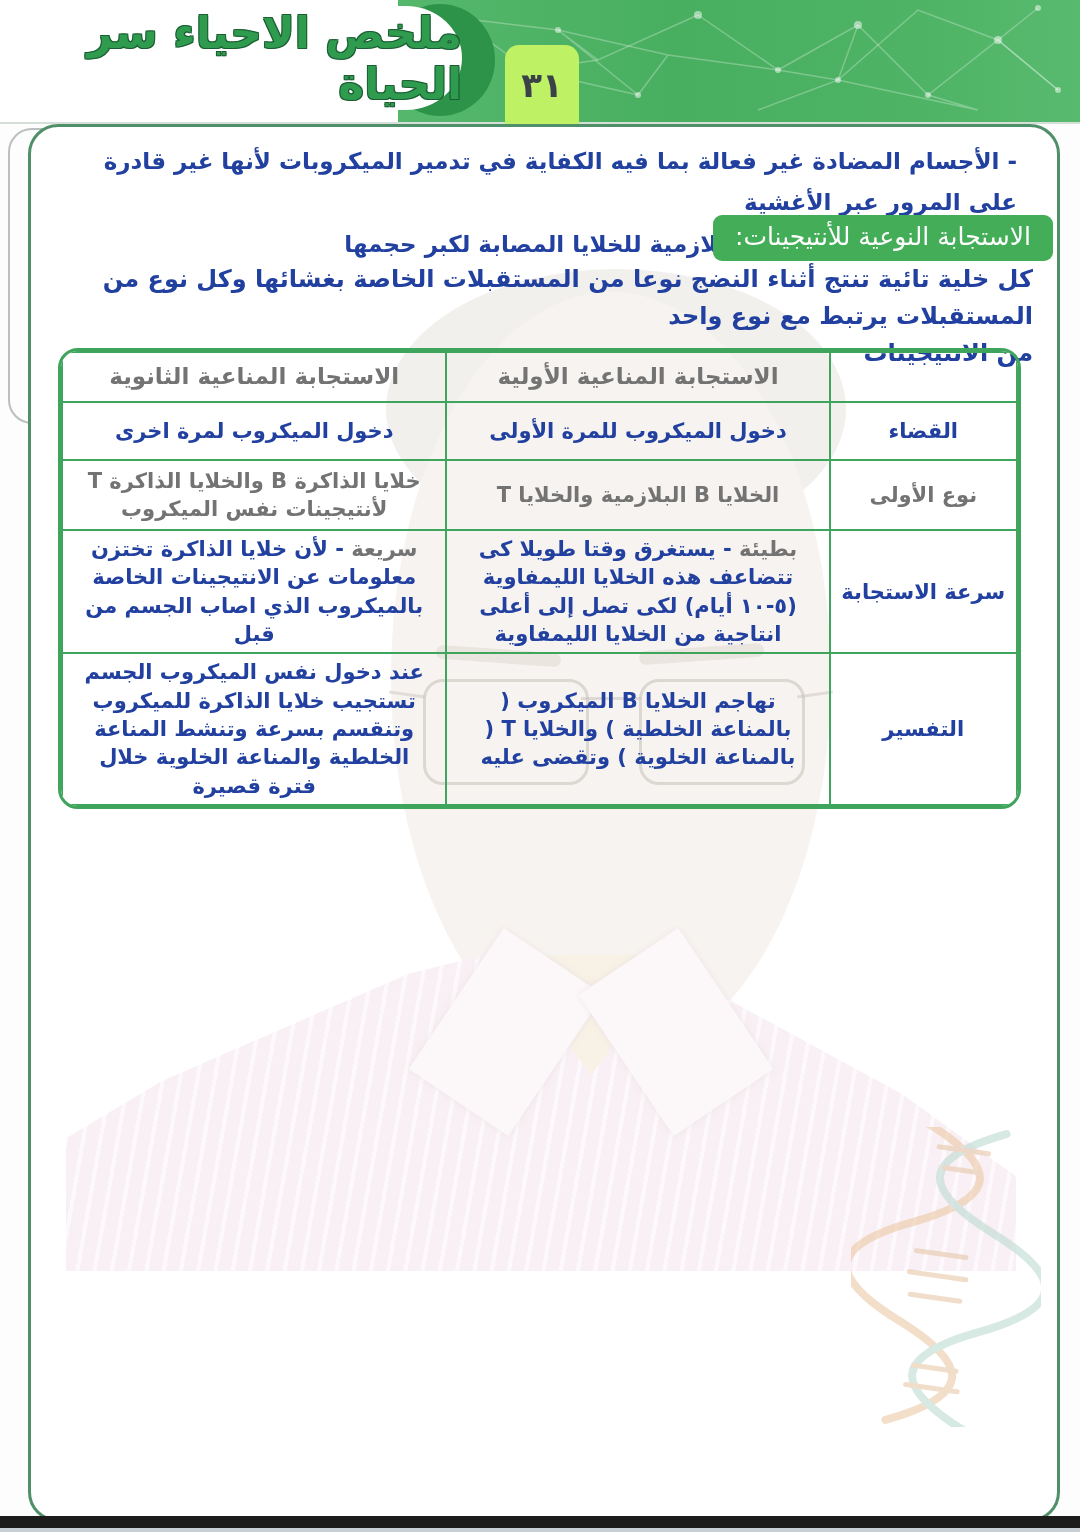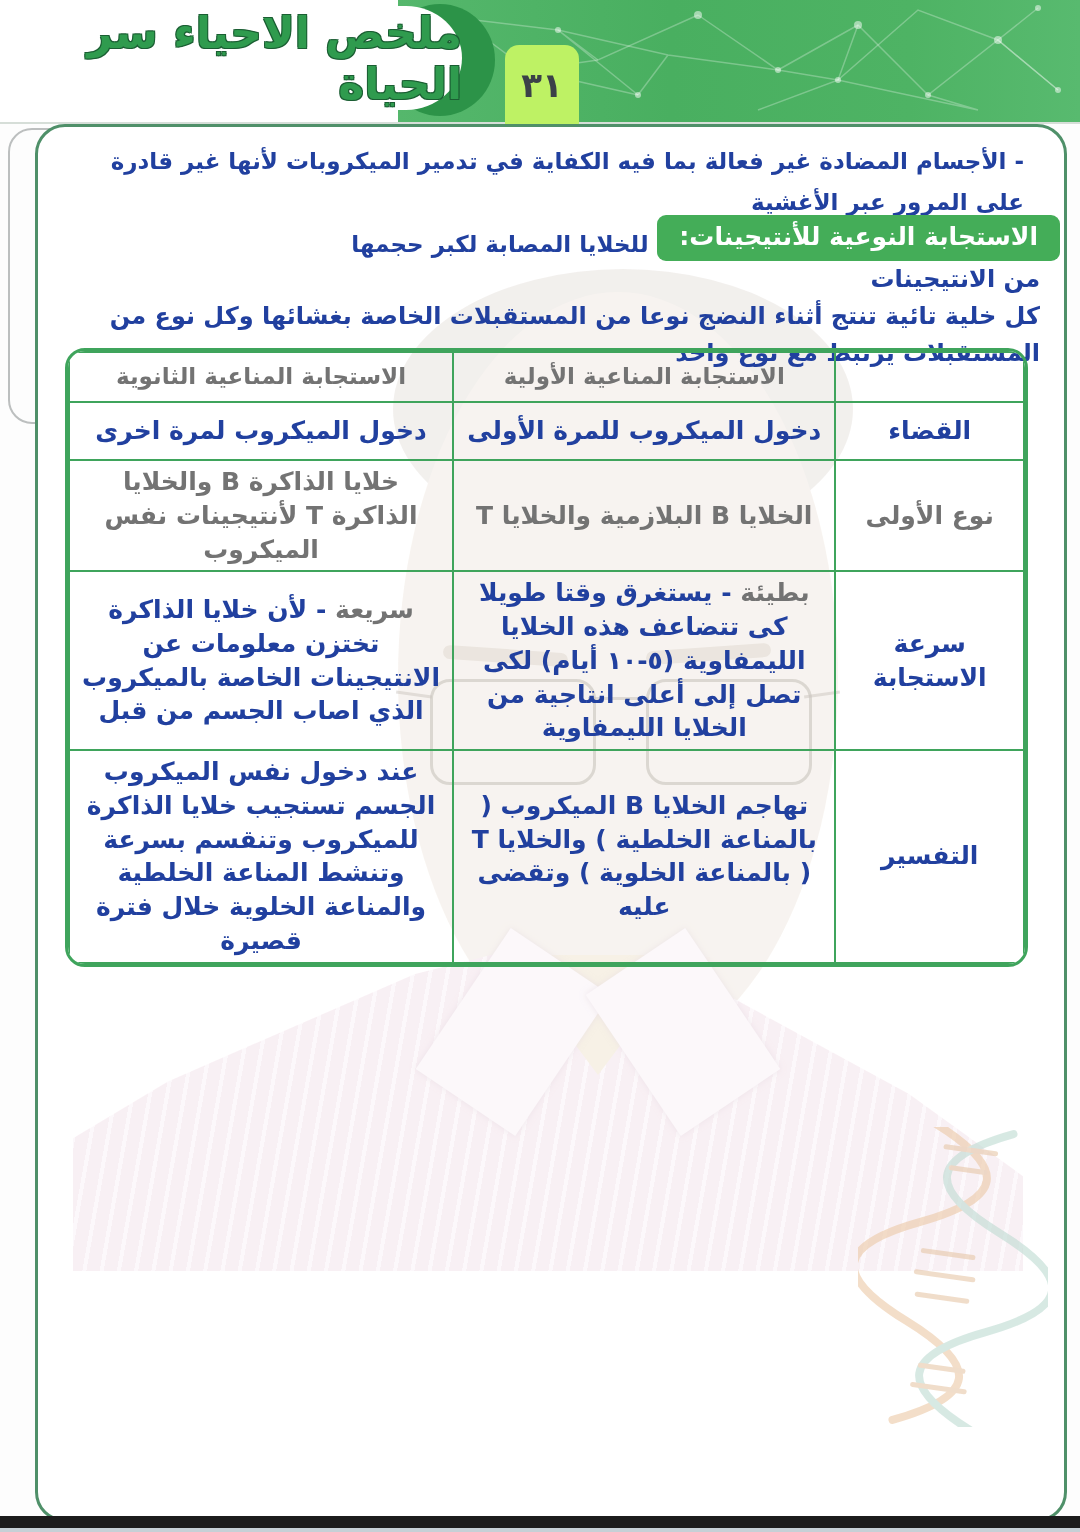--- a/index.html
+++ b/index.html
@@ -23,21 +23,21 @@
   .page-tab{position:absolute;top:45px;left:505px;width:74px;height:79px;background:#bef264;
           border-radius:14px 14px 0 0;display:flex;align-items:center;justify-content:center;}
   .page-tab span{font-size:34px;font-weight:bold;color:#3b4148;}
 
   
   .grey-frame{position:absolute;left:8px;top:128px;width:70px;height:292px;
           border:2px solid #bcbfbf;border-radius:24px;background:transparent;}
 
   
   .content-box{position:absolute;left:28px;top:124px;width:1026px;height:1392px;
-          background:#ffffff;border:3px solid #4f9069;border-radius:30px;overflow:hidden;margin-left:7px;}
+          background:#ffffff;border:3px solid #4f9069;border-radius:30px;overflow:hidden;}
 
   
   .watermark{position:absolute;inset:0;opacity:.55;pointer-events:none;z-index:1;}
   .wm-hair{position:absolute;left:355px;top:142px;width:460px;height:280px;border-radius:50%;
           background:#e9e4e0;}
   .wm-head{position:absolute;left:360px;top:165px;width:440px;height:770px;border-radius:50%;
           background:#f2ebe4;}
   .wm-brow{position:absolute;width:125px;height:14px;border-radius:8px;background:rgba(190,175,160,.45);}
   .wm-brow.l{left:405px;top:522px;transform:rotate(4deg);}
   .wm-brow.r{left:608px;top:520px;transform:rotate(-4deg);}
@@ -63,30 +63,30 @@
   .wm-collar.r{left:585px;top:820px;transform:rotate(-34deg);}
 
   .dna{position:absolute;right:16px;bottom:92px;z-index:1;opacity:.6;}
 
   
   .intro{position:absolute;top:14px;right:40px;left:40px;z-index:2;
          color:#21409f;font-weight:bold;font-size:23px;line-height:1.8;}
   .intro .l1{text-align:right;}
   .intro .l2{text-align:center;}
   .badge{position:absolute;top:88px;right:4px;z-index:2;background:#44ad58;color:#ffffff;
-         font-size:25px;font-weight:bold;padding:7px 22px 10px 22px;border-radius:9px;}
+         font-size:25px;font-weight:normal;padding:7px 22px 10px 22px;border-radius:9px;}
   .lead-par{position:absolute;top:134px;right:24px;left:24px;z-index:2;text-align:right;
          color:#21409f;font-weight:bold;font-size:24px;line-height:1.55;}
 
   
   .table-wrap{position:absolute;top:221px;right:36px;width:957px;z-index:2;
          border:3px solid #3fa45c;border-radius:20px;overflow:hidden;background:transparent;}
   table.cmp{width:100%;border-collapse:collapse;direction:rtl;}
   table.cmp td{border:2px solid #3fa45c;text-align:center;vertical-align:middle;
-         font-weight:bold;font-size:25px;line-height:1.35;padding:4px 10px;}
+         font-weight:bold;font-size:21px;line-height:1.35;padding:4px 10px;}
   td.col-label{width:172px;}
   td.col-primary{width:385px;}
   td.col-secondary{width:386px;}
   tr.hdr td{height:40px;font-size:23px;}
   tr.r1 td{height:48px;}
   tr.r2 td{height:60px;}
   tr.r3 td{height:96px;}
   tr.r4 td{height:64px;}
   tr.r5 td{height:110px;}
   .t-blue{color:#21409f;}
@@ -182,22 +182,22 @@
     </svg>
 
     <div class="intro">
       <div class="l1">- الأجسام المضادة غير فعالة بما فيه الكفاية في تدمير الميكروبات لأنها غير قادرة على المرور عبر الأغشية</div>
       <div class="l2">البلازمية للخلايا المصابة لكبر حجمها</div>
     </div>
 
     <div class="badge">الاستجابة النوعية للأنتيجينات:</div>
 
     <div class="lead-par">
+      <div>كل خلية تائية تنتج أثناء النضج نوعا من المستقبلات الخاصة بغشائها وكل نوع من المستقبلات يرتبط مع نوع واحد</div>
       <div>من الانتيجينات</div>
-      <div>كل خلية تائية تنتج أثناء النضج نوعا من المستقبلات الخاصة بغشائها وكل نوع من المستقبلات يرتبط مع نوع واحد</div>
     </div>
 
     <div class="table-wrap">
       <table class="cmp">
         <tbody>
             <tr class="hdr">
           <td class="col-label"></td>
           <td class="col-primary t-red">الاستجابة المناعية الأولية</td>
           <td class="col-secondary t-red">الاستجابة المناعية الثانوية</td>
         </tr>

